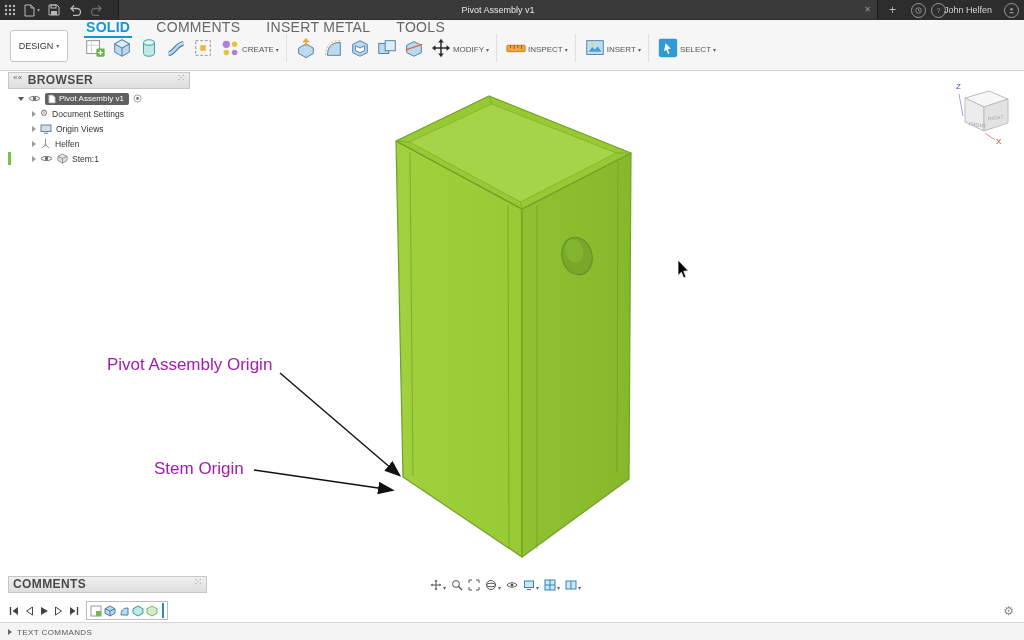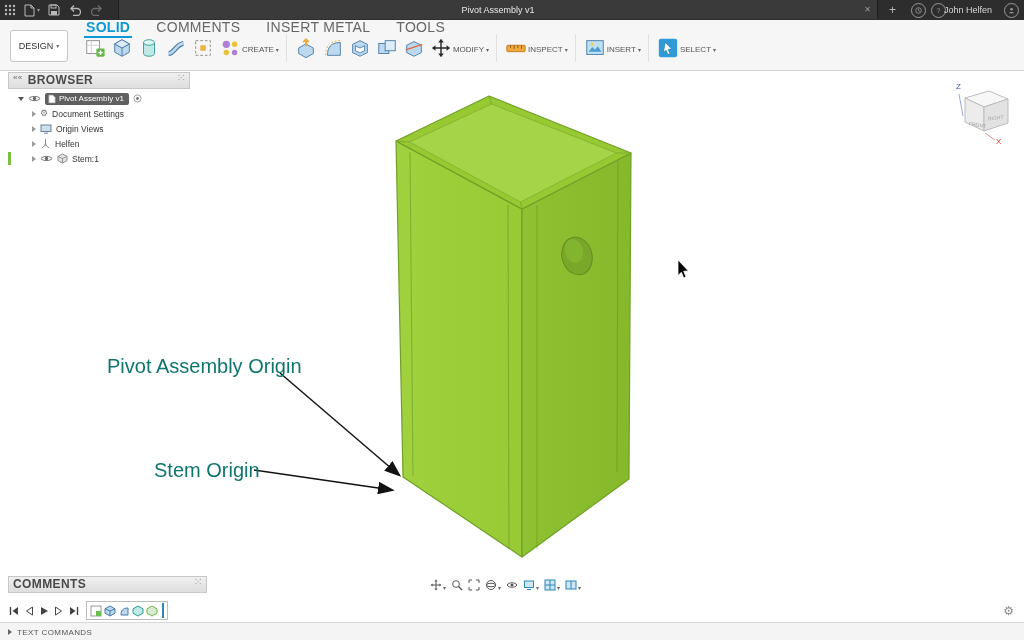--- a/index.html
+++ b/index.html
@@ -61,21 +61,21 @@
   .exp-closed{width:0;height:0;border-top:3.5px solid transparent;border-bottom:3.5px solid transparent;
               border-left:4.5px solid #9a9a9a}
   .pill{background:#606060;border-radius:2px;color:#fff;display:flex;align-items:center;gap:3px;
         padding:1px 5px 1px 3px;font-size:8px}
   .gear-glyph{font-size:9px;color:#777;line-height:1}
   .gear-glyph::before{content:"\2699"}
   .active-bar{position:absolute;left:0;top:1px;bottom:1px;width:3px;background:#7bc043}
 
   
   .scene{position:absolute;inset:0;z-index:1}
-  .annot{position:absolute;font-size:20px;color:#0f766e;z-index:5;white-space:nowrap}
+  .annot{position:absolute;font-size:17px;color:#a21caf;z-index:5;white-space:nowrap}
 
   
   .comments{position:absolute;left:8px;top:576px;width:199px;z-index:20}
   .navbar{position:absolute;left:430px;top:577px;height:15px;z-index:20;display:flex;align-items:center;gap:5px}
   .nav-item{display:flex;align-items:flex-end;gap:1px}
   .nav-item svg{width:12px;height:12px;display:block}
 
   
   .timeline{position:absolute;left:0;top:600px;width:1024px;height:21px;z-index:20;display:flex;align-items:center}
   .tl-controls{display:flex;align-items:center;gap:3px;margin-left:8px}

